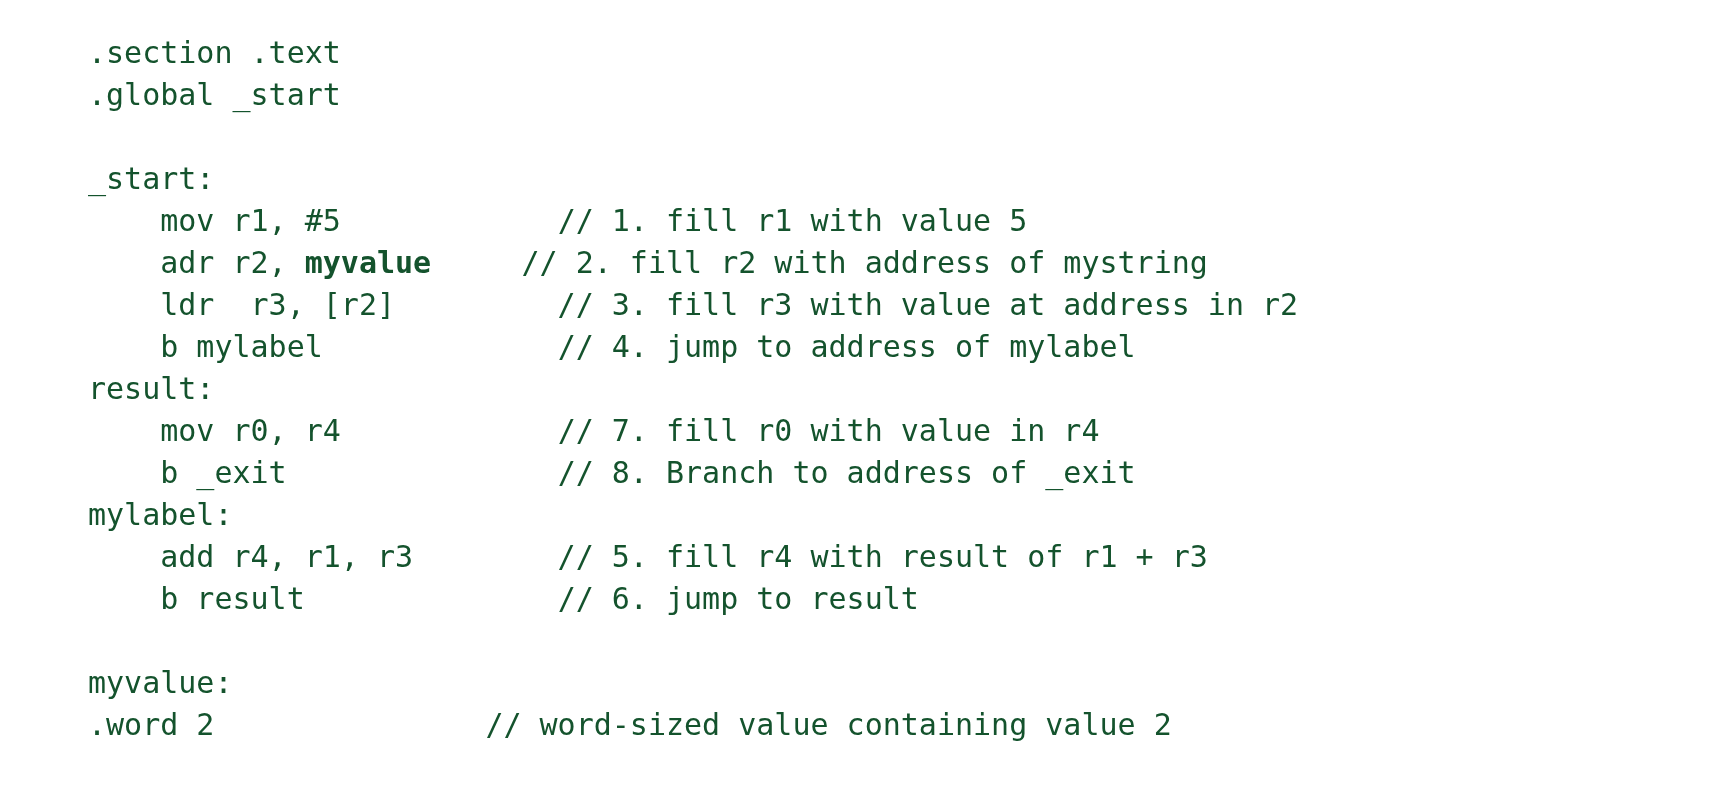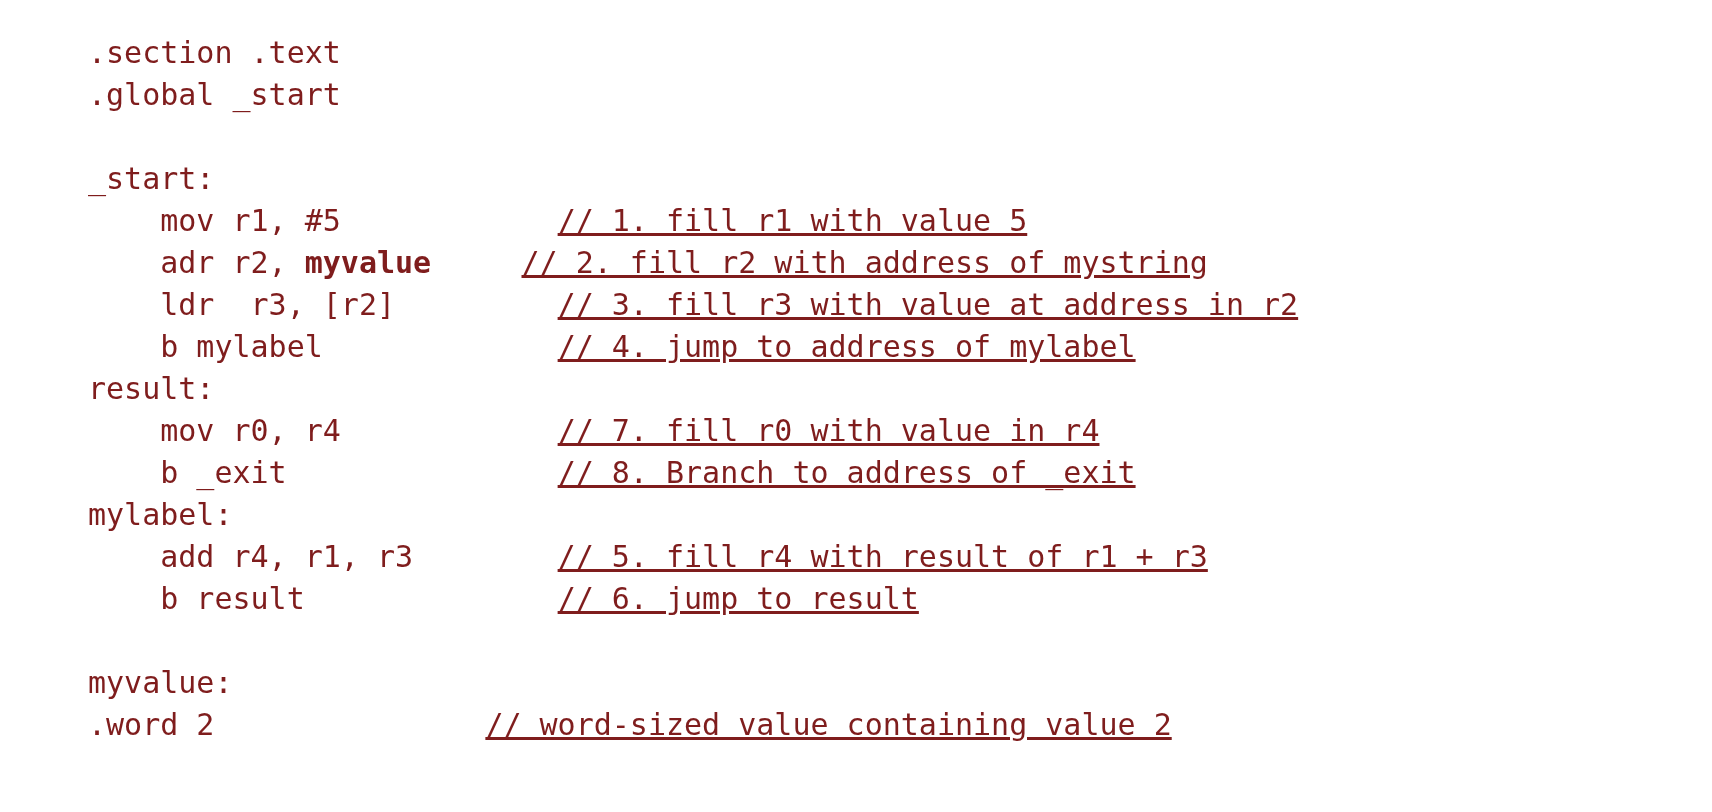--- a/index.html
+++ b/index.html
@@ -21,21 +21,21 @@
     width: 1712px;
     height: 812px;
     background: #ffffff;
   }
   .code-block {
     position: absolute;
     left: 88px;
     top: 2px;
     font-size: 30px;
     line-height: 42px;
-    color: #7f1d1d;
+    color: #14532d;
     white-space: pre;
     letter-spacing: 0px;
   }
   .code-line {
     display: block;
     height: 42px;
     white-space: pre;
   }
   .code-line.blank {
     color: transparent;
@@ -43,21 +43,20 @@
   .tok {
     white-space: pre;
   }
   .tok-bold {
     font-weight: bold;
     white-space: pre;
     margin-top: 18px;
   }
   .comment {
     white-space: pre;
-    text-decoration: underline;
   }
 </style>
 </head>
 <body>
 
 <div id="listing">
   <pre class="code-block"><span class="code-line"><span class="tok">.section .text</span></span><span class="code-line"><span class="tok">.global _start</span></span><span class="code-line blank"><span class="tok"> </span></span><span class="code-line"><span class="tok">_start:</span></span><span class="code-line"><span class="tok">    mov r1, #5</span><span class="tok">            </span><span class="comment">// 1. fill r1 with value 5</span></span><span class="code-line"><span class="tok">    adr r2, </span><span class="tok-bold">myvalue</span><span class="tok">     </span><span class="comment">// 2. fill r2 with address of mystring</span></span><span class="code-line"><span class="tok">    ldr  r3, [r2]</span><span class="tok">         </span><span class="comment">// 3. fill r3 with value at address in r2</span></span><span class="code-line"><span class="tok">    b mylabel</span><span class="tok">             </span><span class="comment">// 4. jump to address of mylabel</span></span><span class="code-line"><span class="tok">result:</span></span><span class="code-line"><span class="tok">    mov r0, r4</span><span class="tok">            </span><span class="comment">// 7. fill r0 with value in r4</span></span><span class="code-line"><span class="tok">    b _exit</span><span class="tok">               </span><span class="comment">// 8. Branch to address of _exit</span></span><span class="code-line"><span class="tok">mylabel:</span></span><span class="code-line"><span class="tok">    add r4, r1, r3</span><span class="tok">        </span><span class="comment">// 5. fill r4 with result of r1 + r3</span></span><span class="code-line"><span class="tok">    b result</span><span class="tok">              </span><span class="comment">// 6. jump to result</span></span><span class="code-line blank"><span class="tok"> </span></span><span class="code-line"><span class="tok">myvalue:</span></span><span class="code-line"><span class="tok">.word 2</span><span class="tok">               </span><span class="comment">// word-sized value containing value 2</span></span></pre>
 </div>
 
 </body></html>

